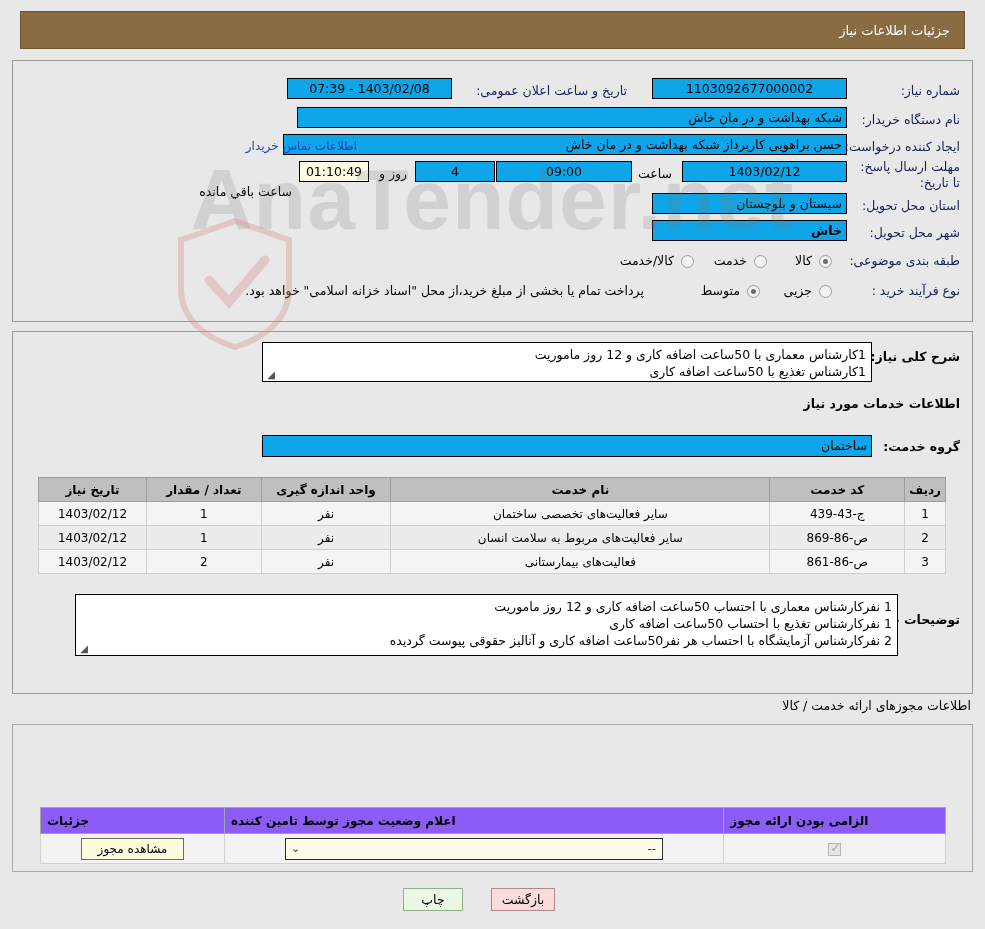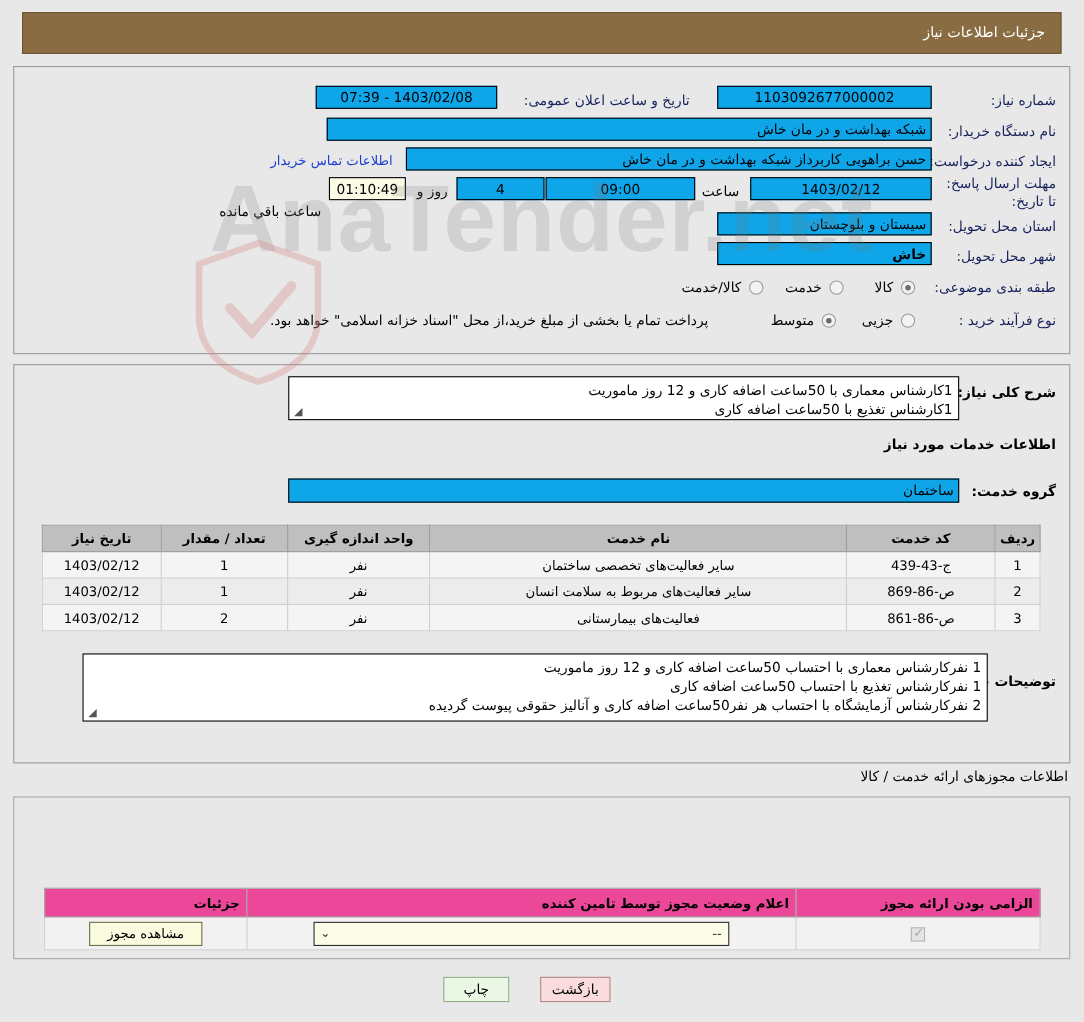--- a/index.html
+++ b/index.html
@@ -184,27 +184,27 @@
   }
   table.grid tr.alt td { background: #ececec; }
   
   table.permits {
     position: absolute;
     border-collapse: collapse;
     font-size: 12px;
     z-index: 6;
   }
   table.permits th {
-    background: #ec4899;
+    background: #8b5cf6;
     border: 1px solid #a5a5a5;
     height: 26px;
     font-size: 12px;
     font-weight: bold;
     color: #000;
-    text-align: right;
+    text-align: left;
     padding: 2px 6px;
   }
   table.permits td {
     border: 1px solid #d2d2d2;
     height: 30px;
     background: #f2f2f2;
     text-align: center;
     padding: 2px 20px;
   }
   .chk {
@@ -295,21 +295,21 @@
     <div class="lbl" style="right:12px; top:22px;">شماره نیاز:</div>
     <div class="txtbox ta-center" style="right:125px; top:17px; width:195px;">1103092677000002</div>
 
     <div class="lbl" style="right:345px; top:22px;">تاریخ و ساعت اعلان عمومی:</div>
     <div class="txtbox ta-center" style="right:520px; top:17px; width:165px;">1403/02/08 - 07:39</div>
 
     <div class="lbl" style="right:12px; top:51px;">نام دستگاه خریدار:</div>
     <div class="txtbox ta-right" style="right:125px; top:46px; width:550px;">شبکه بهداشت و در مان خاش</div>
 
     <div class="lbl" style="right:12px; top:78px;">ایجاد کننده درخواست:</div>
-    <div class="txtbox ta-right" style="right:125px; top:73px; width:478px;">حسن براهویی کاربرداز شبکه بهداشت و در مان خاش</div>
+    <div class="txtbox ta-right" style="right:125px; top:73px; width:564px;">حسن براهویی کاربرداز شبکه بهداشت و در مان خاش</div>
     <a class="link" style="right:615px; top:78px;">اطلاعات تماس خریدار</a>
 
     <div class="lbl" style="right:12px; top:98px; width:108px; white-space:normal; line-height:16px;">مهلت ارسال پاسخ: تا تاریخ:</div>
     <div class="txtbox ta-center" style="right:125px; top:100px; width:165px;">1403/02/12</div>
     <div class="lbl" style="right:300px; top:105px; color:#000;">ساعت</div>
     <div class="txtbox ta-center" style="right:340px; top:100px; width:136px;">09:00</div>
     <div class="txtbox ta-center" style="right:477px; top:100px; width:80px;">4</div>
     <div class="lbl" style="right:565px; top:105px; color:#000;">روز و</div>
     <div class="txtbox ta-center cream" style="right:603px; top:100px; width:70px;">01:10:49</div>
     <div class="lbl" style="right:680px; top:105px; color:#000;margin-top:18px;">ساعت باقي مانده</div>

